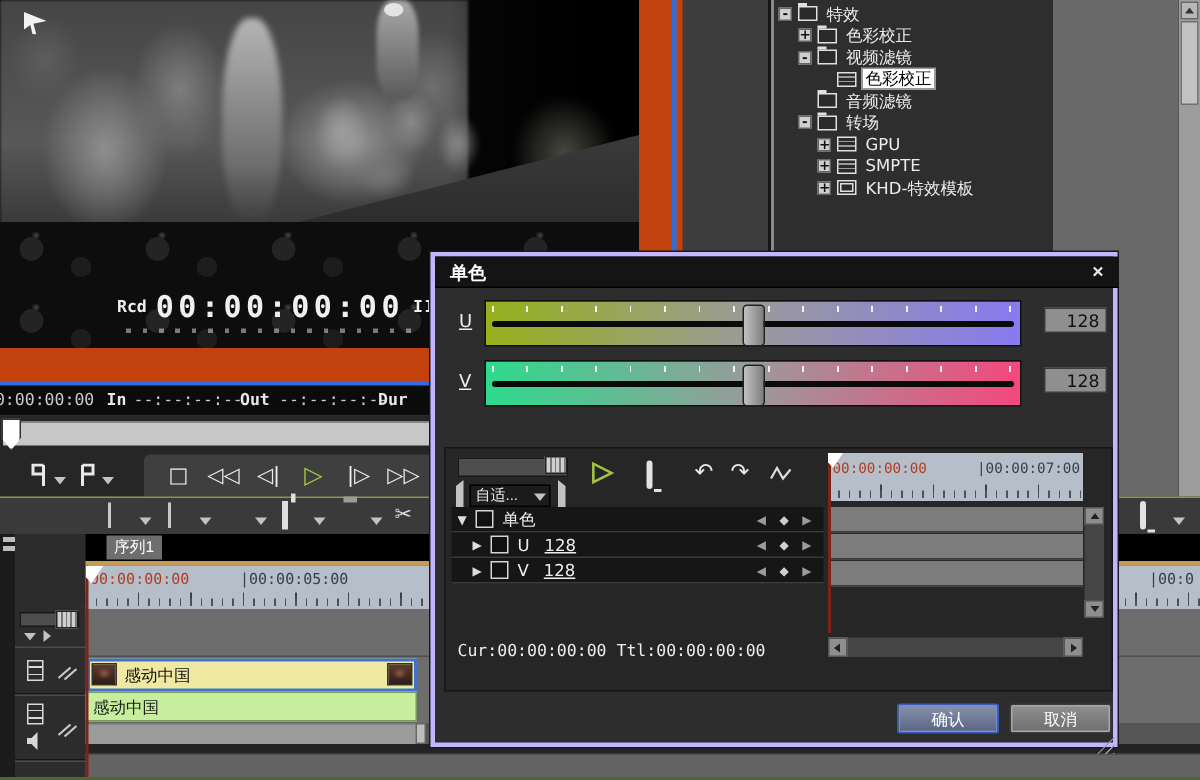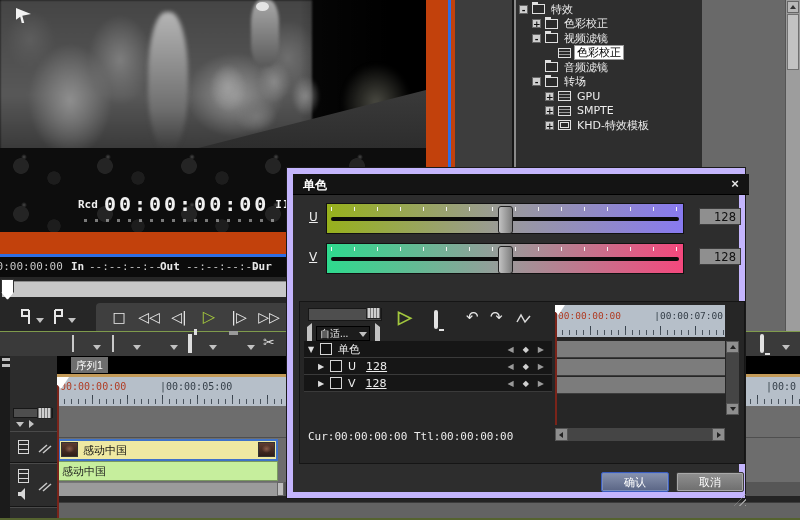--- a/index.html
+++ b/index.html
@@ -157,21 +157,21 @@
   .tl-strip-rest{left:0;top:76px;width:743px;height:14px;background:#565656;}
   .tl-strip{left:0;top:76px;width:220px;height:14px;background:#9b9b9b;border-top:1px solid #777;box-sizing:border-box;}
   .tl-strip-cap{left:220px;top:76px;width:7px;height:14px;background:#bdbdbd;border:1px solid #666;box-sizing:border-box;}
   .tl-gap{left:0;top:90px;width:743px;height:6px;background:#242424;}
   .tl-rT{left:0;top:96px;width:743px;height:18px;background:#636363;border-top:1px solid #3c3c3c;box-sizing:border-box;}
   .tl-ph-flag{left:57px;top:46px;width:12px;height:12px;background:#fff;clip-path:polygon(0 0,100% 0,34% 100%,0 62%);}
   .tl-ph-line{left:57px;top:46px;width:2px;height:142px;background:#7a241a;}
   .tl-botline{left:0;top:187px;width:800px;height:2px;background:#55632f;}
 
   
-  .dialog{left:287px;top:168px;width:458px;height:330px;background:#2d2d2d;border:6px solid #c4b5fd;
+  .dialog{left:287px;top:168px;width:458px;height:330px;background:#2d2d2d;border:3px solid #c4b5fd;
     box-shadow:0 0 0 1px #1a1a1a;box-sizing:border-box;z-index:10;}
   .dlg-title{left:0;top:0;width:456px;height:20px;background:#141414;border-bottom:1px solid #000;}
   .dlg-title-lbl{position:absolute;left:10px;top:3px;font-size:12px;font-weight:bold;color:#fff;}
   .dlg-close{position:absolute;right:6px;top:2px;width:16px;height:16px;background:none;border:0;color:#e6e6e6;
     font-size:13px;font-weight:bold;line-height:16px;padding:0;cursor:pointer;}
   .sl-row{position:absolute;left:8px;width:442px;height:36px;}
   .sl-row0{top:26px;} .sl-row1{top:66px;}
   .sl-lbl{position:absolute;left:8px;top:10px;font-size:12px;color:#eee;text-decoration:underline;}
   .sl-grad{position:absolute;left:25px;top:3px;width:358px;height:31px;border:1px solid #111;box-sizing:border-box;cursor:pointer;}
   .sl-ticks{position:absolute;left:4px;right:4px;top:3px;height:4px;

